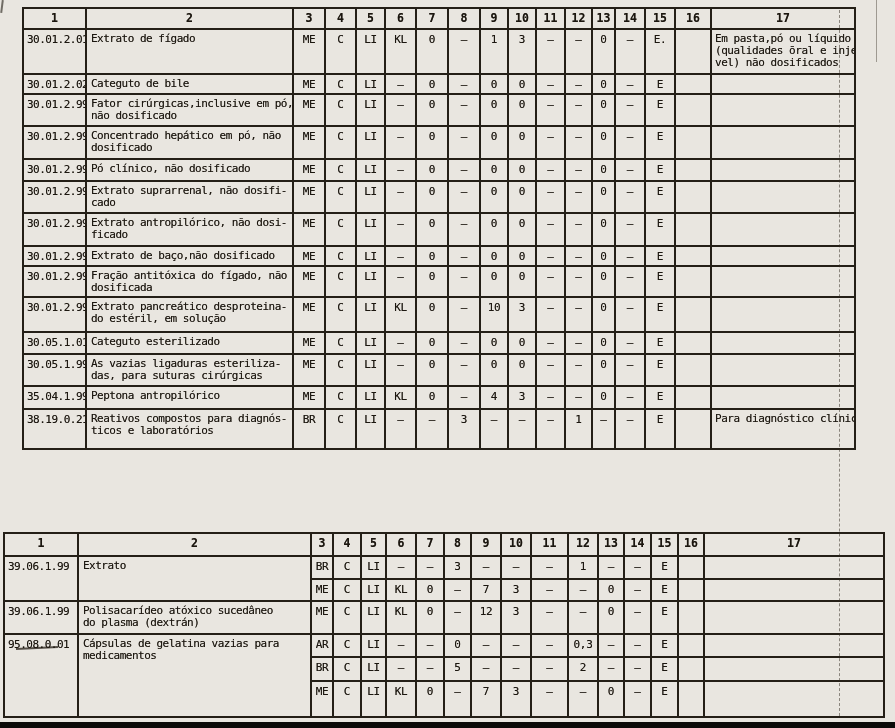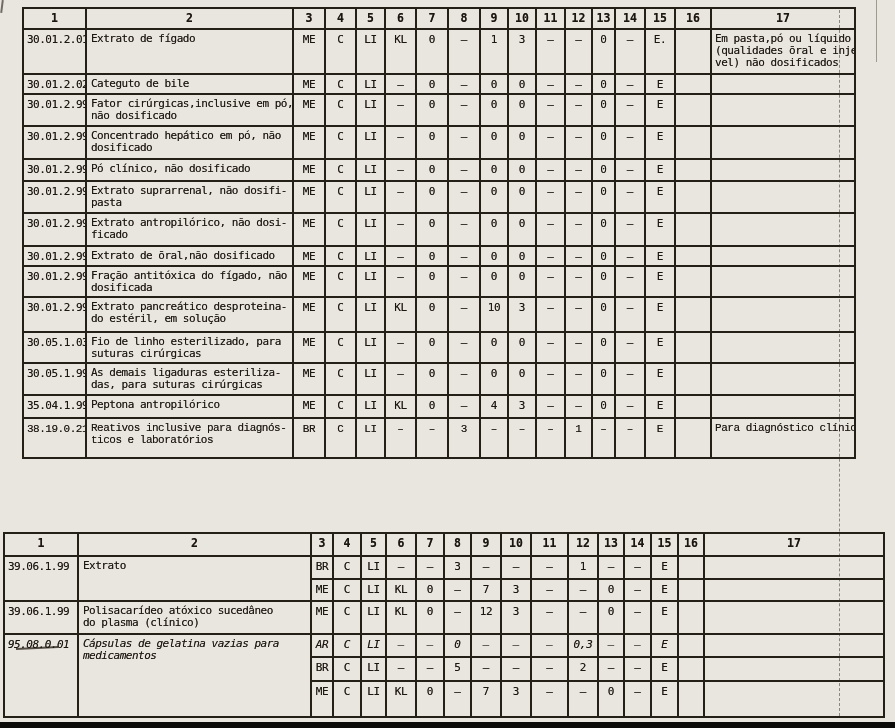--- a/index.html
+++ b/index.html
@@ -234,21 +234,21 @@
             <td class="c-val">–</td>
             <td class="c-val">0</td>
             <td class="c-val">–</td>
             <td class="c-val">E</td>
             <td class="c-val"></td>
             <td class="c-note"></td>
           </tr>
           <tr style="height: 32px;">
             <td class="c-code" rowspan="1">30.01.2.99</td>
             <td class="c-desc" rowspan="1">Extrato suprarrenal, não dosifi-
-pasta</td>
+cado</td>
             <td class="c-val">ME</td>
             <td class="c-val">C</td>
             <td class="c-val">LI</td>
             <td class="c-val">–</td>
             <td class="c-val">0</td>
             <td class="c-val">–</td>
             <td class="c-val">0</td>
             <td class="c-val">0</td>
             <td class="c-val">–</td>
             <td class="c-val">–</td>
@@ -273,21 +273,21 @@
             <td class="c-val">–</td>
             <td class="c-val">–</td>
             <td class="c-val">0</td>
             <td class="c-val">–</td>
             <td class="c-val">E</td>
             <td class="c-val"></td>
             <td class="c-note"></td>
           </tr>
           <tr style="height: 20px;">
             <td class="c-code" rowspan="1">30.01.2.99</td>
-            <td class="c-desc" rowspan="1">Extrato de ōral,não dosificado</td>
+            <td class="c-desc" rowspan="1">Extrato de baço,não dosificado</td>
             <td class="c-val">ME</td>
             <td class="c-val">C</td>
             <td class="c-val">LI</td>
             <td class="c-val">–</td>
             <td class="c-val">0</td>
             <td class="c-val">–</td>
             <td class="c-val">0</td>
             <td class="c-val">0</td>
             <td class="c-val">–</td>
             <td class="c-val">–</td>
@@ -330,43 +330,42 @@
             <td class="c-val">10</td>
             <td class="c-val">3</td>
             <td class="c-val">–</td>
             <td class="c-val">–</td>
             <td class="c-val">0</td>
             <td class="c-val">–</td>
             <td class="c-val">E</td>
             <td class="c-val"></td>
             <td class="c-note"></td>
           </tr>
-          <tr style="height: 31px;">
-            <td class="c-code" rowspan="1">30.05.1.03</td>
-            <td class="c-desc" rowspan="1">Fio de linho esterilizado, para
-suturas cirúrgicas</td>
+          <tr style="height: 22px;">
+            <td class="c-code" rowspan="1">30.05.1.01</td>
+            <td class="c-desc" rowspan="1">Categuto esterilizado</td>
             <td class="c-val">ME</td>
             <td class="c-val">C</td>
             <td class="c-val">LI</td>
             <td class="c-val">–</td>
             <td class="c-val">0</td>
             <td class="c-val">–</td>
             <td class="c-val">0</td>
             <td class="c-val">0</td>
             <td class="c-val">–</td>
             <td class="c-val">–</td>
             <td class="c-val">0</td>
             <td class="c-val">–</td>
             <td class="c-val">E</td>
             <td class="c-val"></td>
             <td class="c-note"></td>
           </tr>
           <tr style="height: 32px;">
             <td class="c-code" rowspan="1">30.05.1.99</td>
-            <td class="c-desc" rowspan="1">As demais ligaduras esteriliza-
+            <td class="c-desc" rowspan="1">As vazias ligaduras esteriliza-
 das, para suturas cirúrgicas</td>
             <td class="c-val">ME</td>
             <td class="c-val">C</td>
             <td class="c-val">LI</td>
             <td class="c-val">–</td>
             <td class="c-val">0</td>
             <td class="c-val">–</td>
             <td class="c-val">0</td>
             <td class="c-val">0</td>
             <td class="c-val">–</td>
@@ -389,23 +388,23 @@
             <td class="c-val">4</td>
             <td class="c-val">3</td>
             <td class="c-val">–</td>
             <td class="c-val">–</td>
             <td class="c-val">0</td>
             <td class="c-val">–</td>
             <td class="c-val">E</td>
             <td class="c-val"></td>
             <td class="c-note"></td>
           </tr>
-          <tr style="height: 40px; font-family: Liberation Mono, monospace;">
+          <tr style="height: 40px;">
             <td class="c-code" rowspan="1">38.19.0.21</td>
-            <td class="c-desc" rowspan="1">Reativos inclusive para diagnós-
+            <td class="c-desc" rowspan="1">Reativos compostos para diagnós-
 ticos e laboratórios</td>
             <td class="c-val">BR</td>
             <td class="c-val">C</td>
             <td class="c-val">LI</td>
             <td class="c-val">–</td>
             <td class="c-val">–</td>
             <td class="c-val">3</td>
             <td class="c-val">–</td>
             <td class="c-val">–</td>
             <td class="c-val">–</td>
@@ -494,38 +493,38 @@
             <td class="c-val">–</td>
             <td class="c-val">0</td>
             <td class="c-val">–</td>
             <td class="c-val">E</td>
             <td class="c-val"></td>
             <td class="c-note"></td>
           </tr>
           <tr style="height: 33px;">
             <td class="c-code" rowspan="1">39.06.1.99</td>
             <td class="c-desc" rowspan="1">Polisacarídeo atóxico sucedâneo
-do plasma (clínico)</td>
+do plasma (dextrán)</td>
             <td class="c-val">ME</td>
             <td class="c-val">C</td>
             <td class="c-val">LI</td>
             <td class="c-val">KL</td>
             <td class="c-val">0</td>
             <td class="c-val">–</td>
             <td class="c-val">12</td>
             <td class="c-val">3</td>
             <td class="c-val">–</td>
             <td class="c-val">–</td>
             <td class="c-val">0</td>
             <td class="c-val">–</td>
             <td class="c-val">E</td>
             <td class="c-val"></td>
             <td class="c-note"></td>
           </tr>
-          <tr style="height: 23px; font-style: italic;">
+          <tr style="height: 23px;">
             <td class="c-code" rowspan="3">95.08.0.01</td>
             <td class="c-desc" rowspan="3">Cápsulas de gelatina vazias para
 medicamentos</td>
             <td class="c-val">AR</td>
             <td class="c-val">C</td>
             <td class="c-val">LI</td>
             <td class="c-val">–</td>
             <td class="c-val">–</td>
             <td class="c-val">0</td>
             <td class="c-val">–</td>

